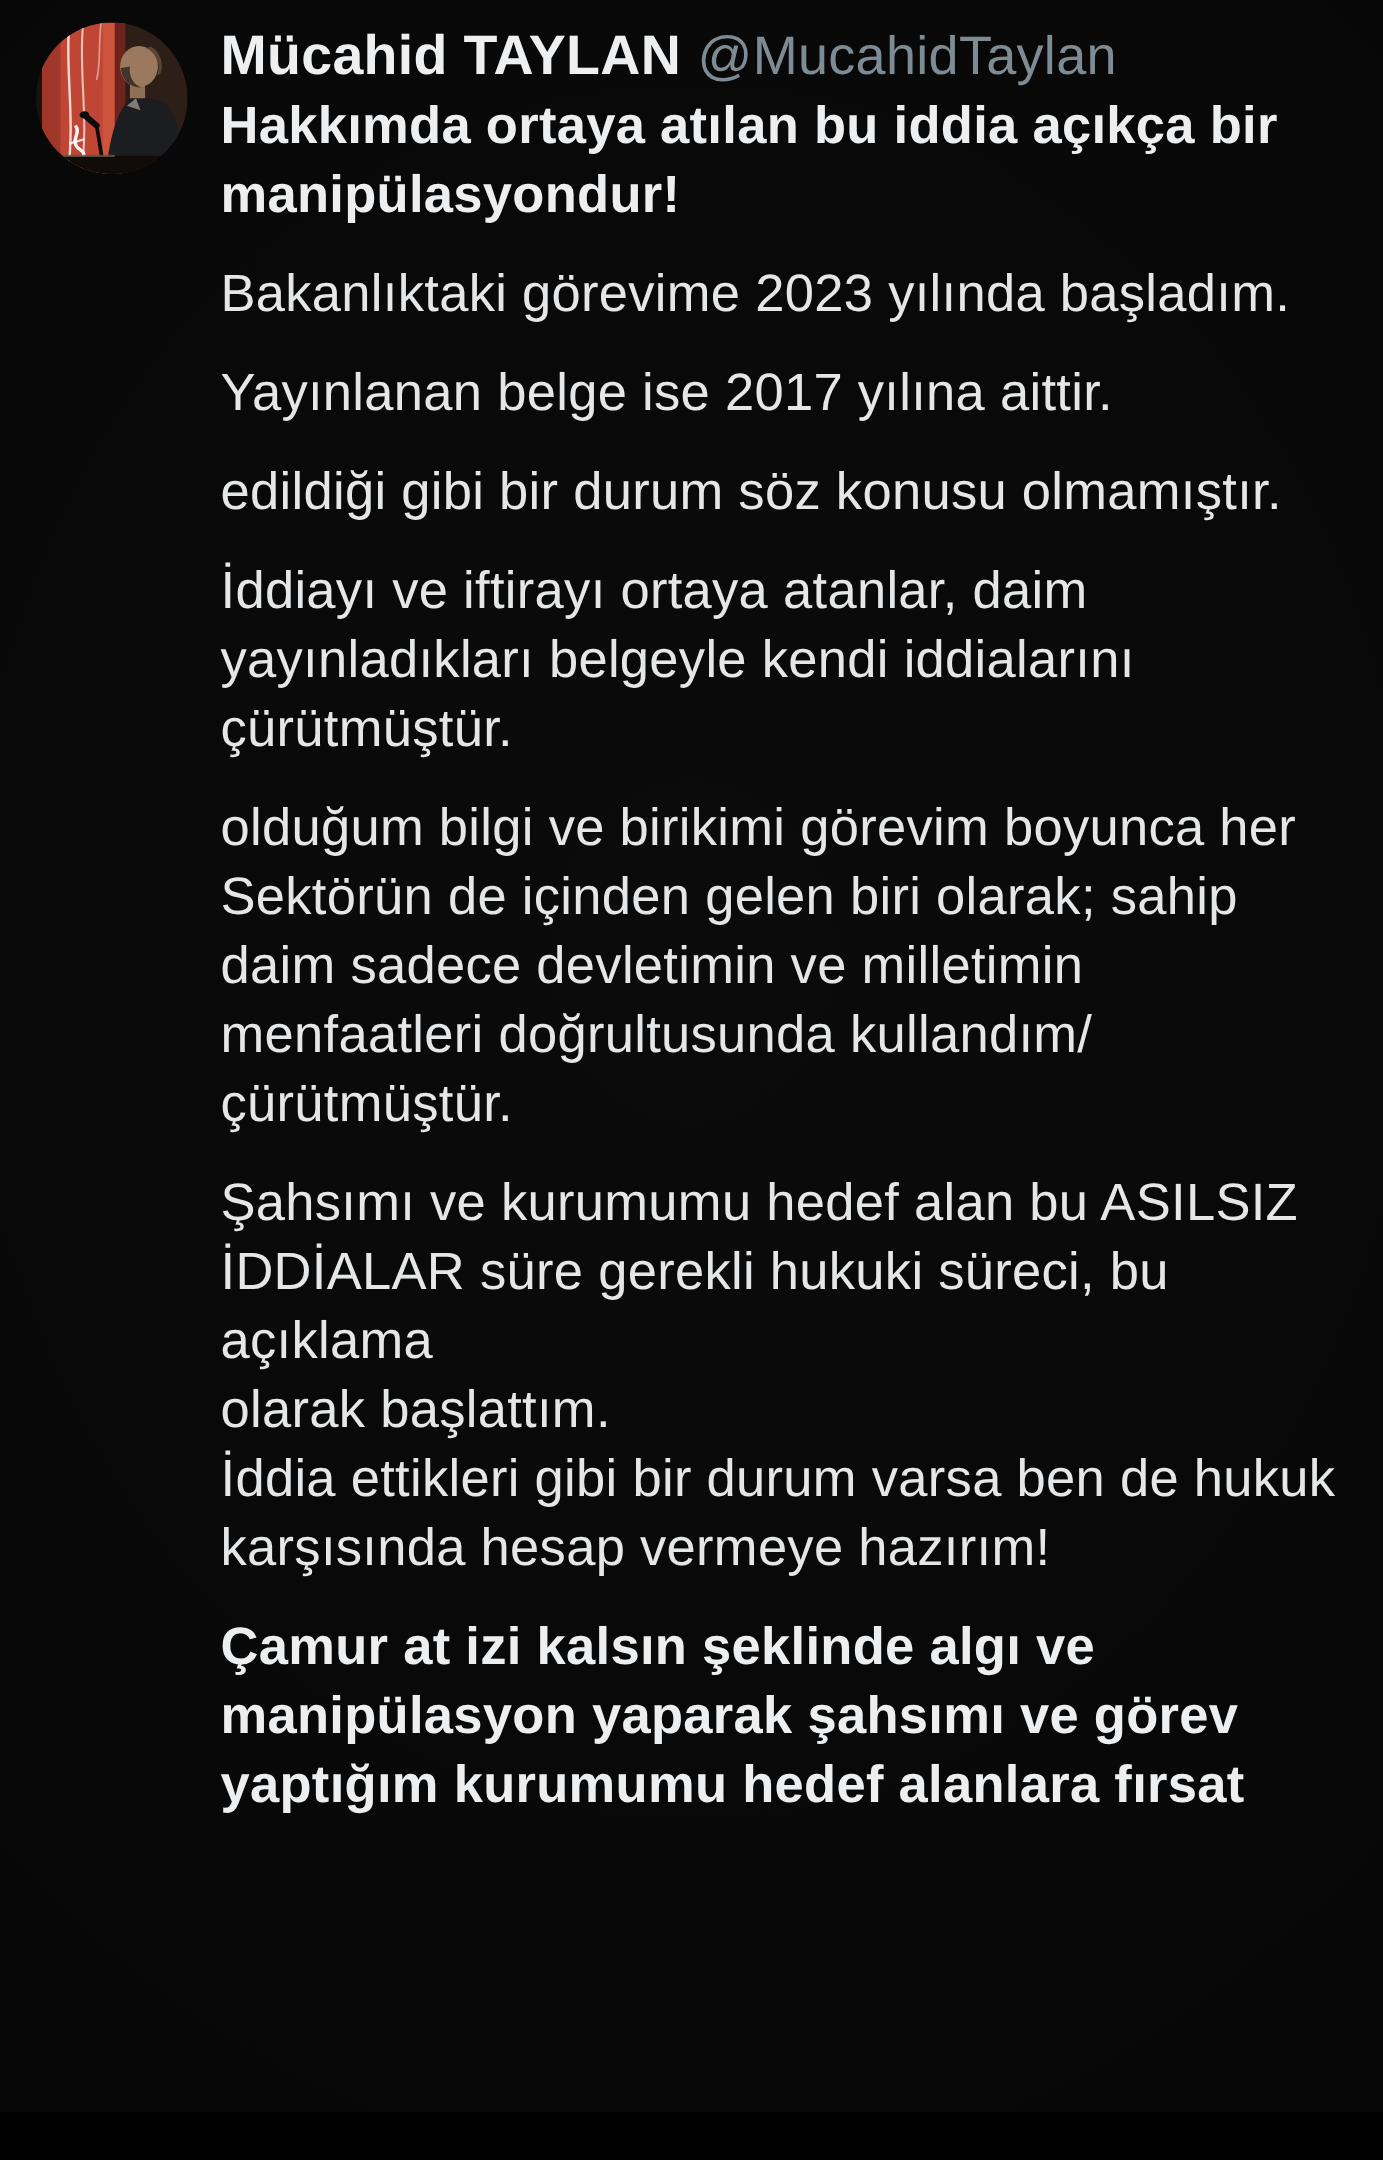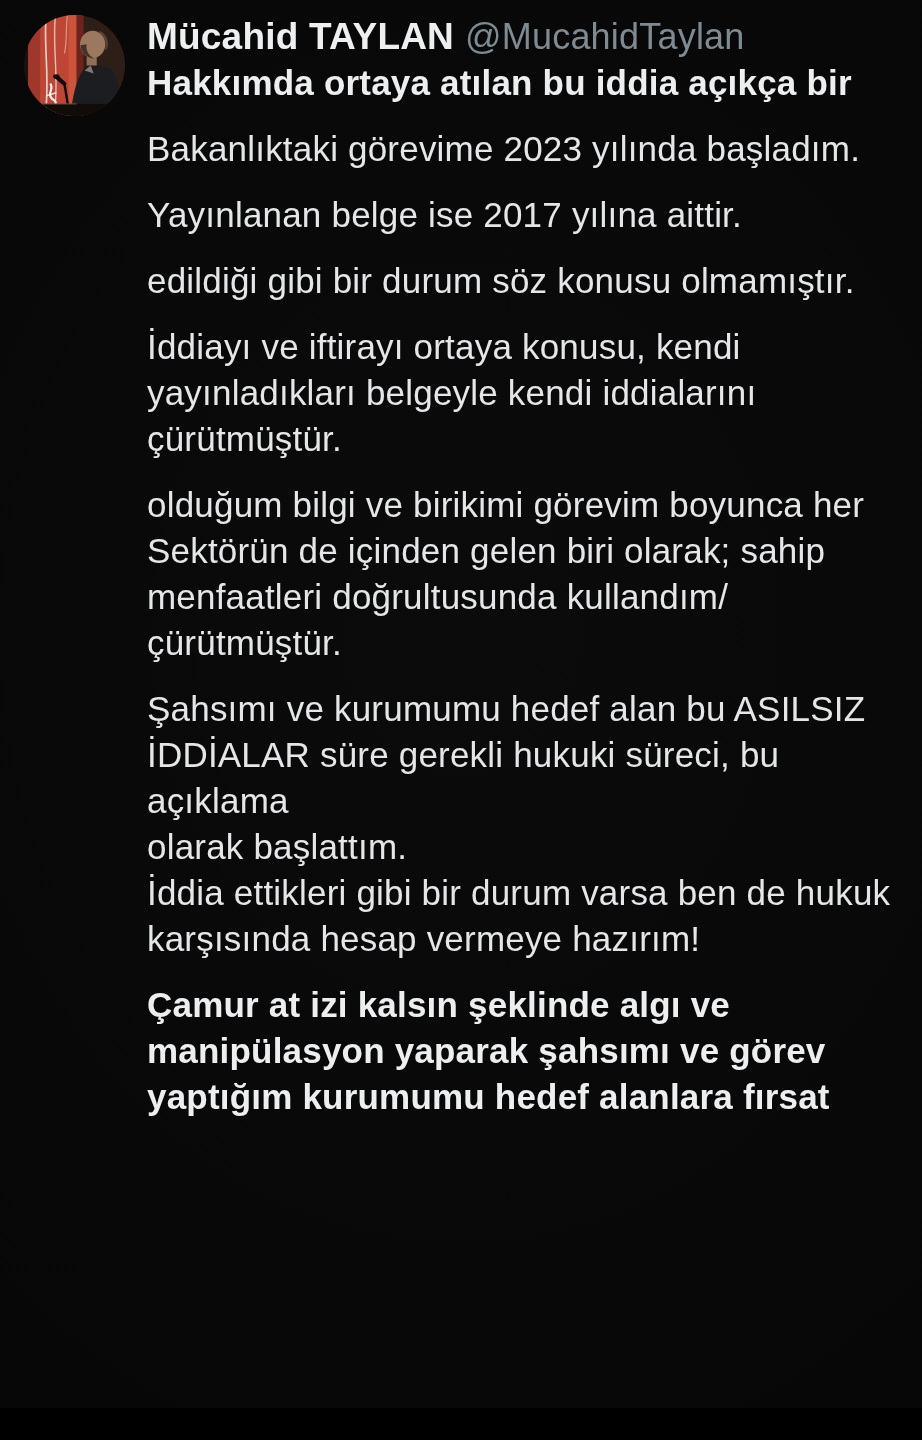--- a/index.html
+++ b/index.html
@@ -101,43 +101,45 @@
   </div>
 
   <div class="content">
 
     <div class="header-line">
       <span class="name">Mücahid TAYLAN</span><span class="handle">@MucahidTaylan</span>
     </div>
 
     <div class="para intro bold">
       <div class="line">Hakkımda ortaya atılan bu iddia açıkça bir</div>
+      <div class="line">manipülasyondur!</div>
     </div>
 
     <div class="para">
       <div class="line">Bakanlıktaki görevime 2023 yılında başladım.</div>
     </div>
 
     <div class="para">
       <div class="line">Yayınlanan belge ise 2017 yılına aittir.</div>
     </div>
 
     <div class="para">
       <div class="line">edildiği gibi bir durum söz konusu olmamıştır.</div>
     </div>
 
     <div class="para">
-      <div class="line">İddiayı ve iftirayı ortaya konusu, kendi</div>
+      <div class="line">İddiayı ve iftirayı ortaya atanlar, daim</div>
       <div class="line">yayınladıkları belgeyle kendi iddialarını</div>
       <div class="line">çürütmüştür.</div>
     </div>
 
     <div class="para">
       <div class="line">olduğum bilgi ve birikimi görevim boyunca her</div>
       <div class="line">Sektörün de içinden gelen biri olarak; sahip</div>
+      <div class="line">daim sadece devletimin ve milletimin</div>
       <div class="line">menfaatleri doğrultusunda kullandım/</div>
       <div class="line">çürütmüştür.</div>
     </div>
 
     <div class="para">
       <div class="line">Şahsımı ve kurumumu hedef alan bu ASILSIZ</div>
       <div class="line">İDDİALAR süre gerekli hukuki süreci, bu açıklama</div>
       <div class="line">olarak başlattım.</div>
       <div class="line">İddia ettikleri gibi bir durum varsa ben de hukuk</div>
       <div class="line">karşısında hesap vermeye hazırım!</div>

